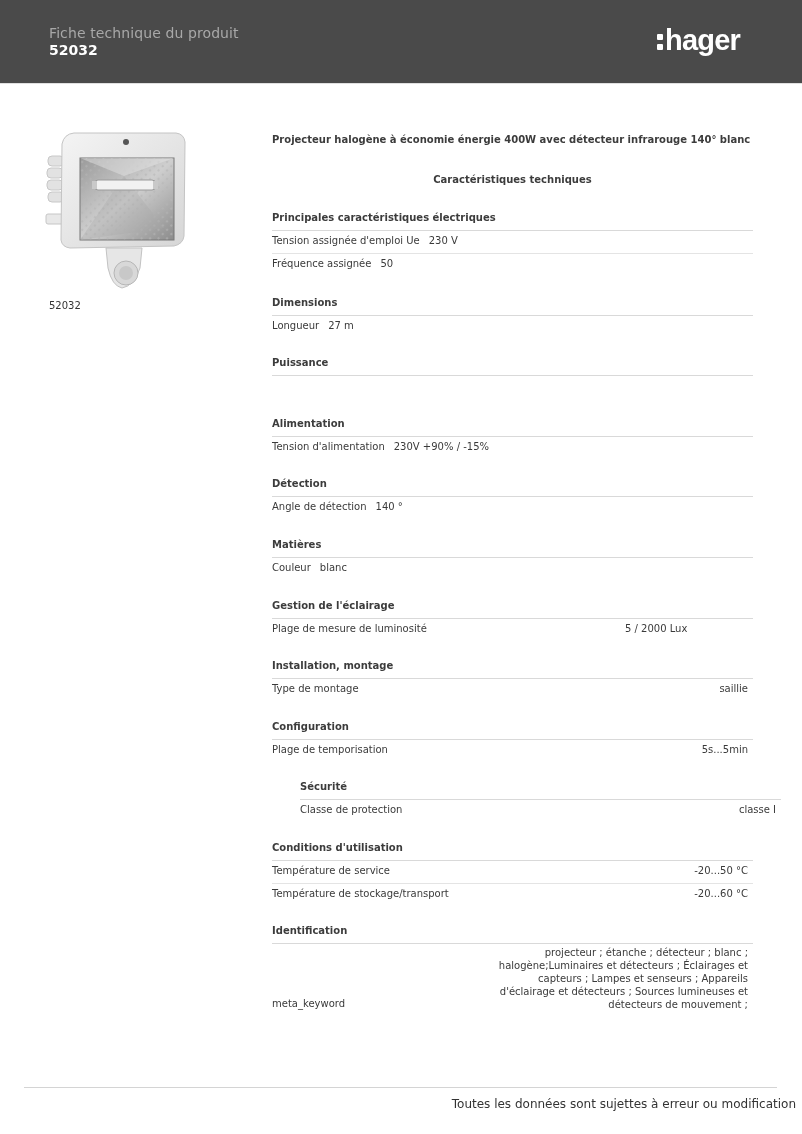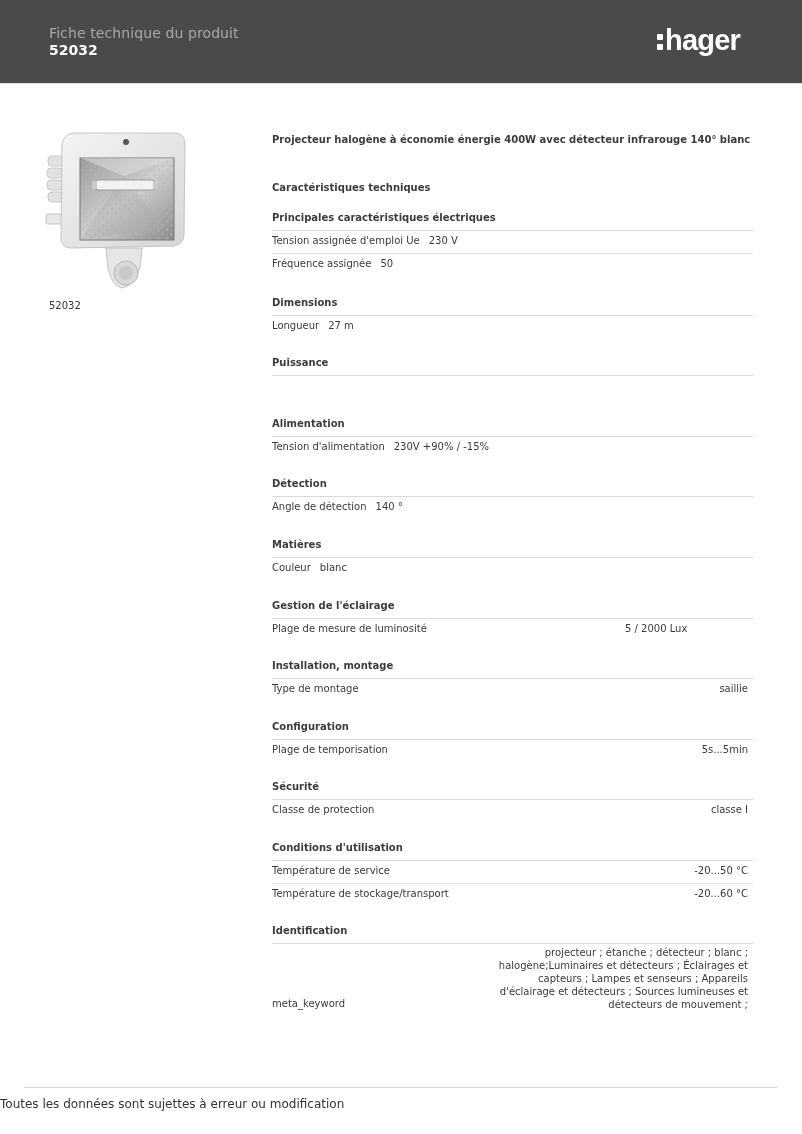--- a/index.html
+++ b/index.html
@@ -13,38 +13,38 @@
   .logo .colon { display: inline-block; width: 7px; height: 20px; position: relative; top: 2px; margin-right: 1px; }
   .logo .colon::before, .logo .colon::after { content: ""; position: absolute; left: 0; width: 6px; height: 6px; background: #fff; border-radius: 1px; }
   .logo .colon::before { top: 2px; }
   .logo .colon::after { top: 12px; }
 
   .product-image { position: absolute; left: 44px; top: 128px; width: 148px; height: 170px; }
   .product-caption { position: absolute; left: 49px; top: 300px; font-size: 10px; color: #333; }
 
   .content { position: absolute; left: 272px; top: 133px; width: 481px; }
   .product-title { font-size: 10px; font-weight: bold; color: #3c3c3c; height: 14px; line-height: 14px; }
-  .tech-title { font-size: 10px; font-weight: bold; color: #3c3c3c; margin-top: 34px; height: 14px; line-height: 14px; }
+  .tech-title { font-size: 10px; font-weight: bold; color: #3c3c3c; margin-top: 26px; height: 14px; line-height: 14px; text-align: center; }
 
   .section { position: absolute; left: 0; width: 481px; }
   .section-title { font-size: 10px; font-weight: bold; color: #3c3c3c; height: 14px; line-height: 14px; }
   .section-rule { height: 1px; background: #d9d9d9; margin-top: 5px; }
   .row { position: relative; height: 23px; font-size: 10px; color: #3a3a3a; line-height: 12px; padding-top: 4px; }
   .row.sep { border-bottom: 1px solid #e4e4e4; }
   .row .label { display: inline; }
   .row .inline-val { display: inline; margin-left: 9px; }
   .row .val-right { position: absolute; right: 5px; top: 4px; }
   .row .val-mid { position: absolute; left: 353px; top: 4px; }
 
   .kw-row { position: relative; height: 66px; font-size: 10px; color: #3a3a3a; }
   .kw-row .label { position: absolute; left: 0; bottom: 0; line-height: 13px; }
   .kw-row .val { position: absolute; right: 5px; top: 2px; width: 250px; text-align: right; line-height: 13px; }
 
   .footer-rule { position: absolute; left: 24px; top: 1087px; width: 753px; height: 1px; background: #d4d4d4; }
-  .footer-note { position: absolute; left: 0; top: 1097px; width: 796px; text-align: left; font-size: 12px; color: #333; }
+  .footer-note { position: absolute; left: 0; top: 1097px; width: 796px; text-align: right; font-size: 12px; color: #333; }
 </style>
 </head>
 <body>
 
 <div class="header">
   <div class="doc-label">Fiche technique du produit</div>
   <div class="doc-ref">52032</div>
   <div class="logo"><span class="colon"></span><span>hager</span></div>
 </div>
 
@@ -165,21 +165,21 @@
 
   <div class="section" style="top:587px;">
     <div class="section-title">Configuration</div>
     <div class="section-rule"></div>
     <div class="row">
       <span class="label">Plage de temporisation</span>
       <span class="val-right">5s...5min</span>
     </div>
   </div>
 
-  <div class="section" style="top:647px;">
+  <div class="section" style="top:647px;margin-left:28px;">
     <div class="section-title">Sécurité</div>
     <div class="section-rule"></div>
     <div class="row">
       <span class="label">Classe de protection</span>
       <span class="val-right">classe I</span>
     </div>
   </div>
 
   <div class="section" style="top:708px;">
     <div class="section-title">Conditions d'utilisation</div>

